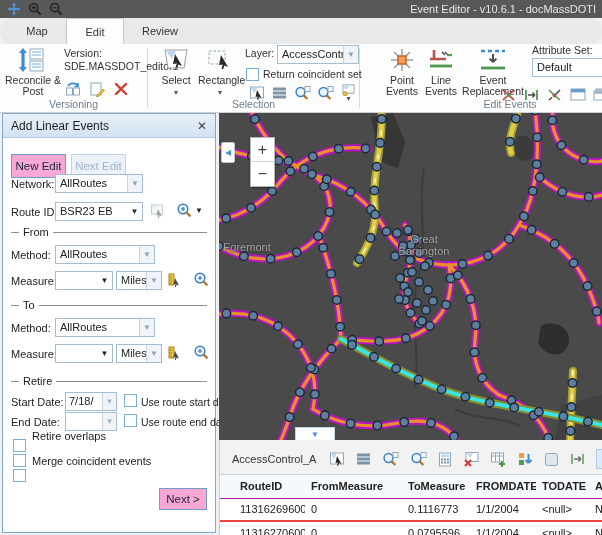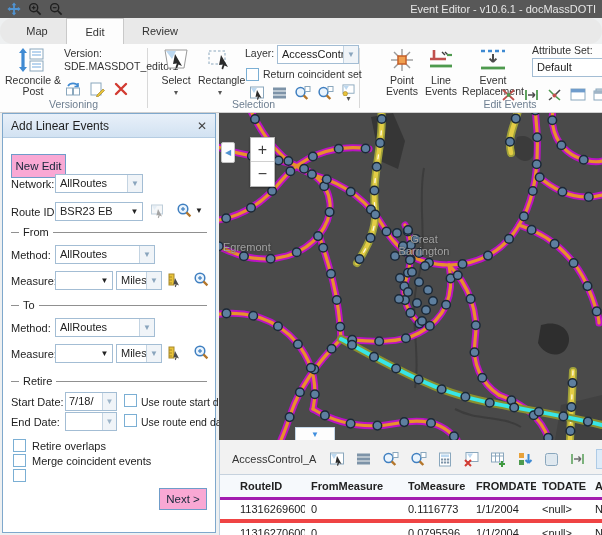--- a/index.html
+++ b/index.html
@@ -60,22 +60,22 @@
   #map-tab { position:absolute; left:76px; bottom:0; width:40px; height:13px; background:#fdfdfd; border:1px solid #c3d6e8; border-bottom:none; display:flex; align-items:center; justify-content:center; color:#3e8ede; font-size:8px; }
 
   
   #tablepanel { position:absolute; left:219px; top:440px; width:383px; height:95px; background:#f2f2f2; border-left:1px solid #bcd0e2; }
   #ttoolbar { position:absolute; left:0; top:7px; width:100%; height:24px; display:flex; align-items:center; padding-left:12px; gap:11px; }
   #ttoolbar .layername { font-size:11px; color:#333; margin-right:2px; white-space:nowrap; }
   .sbtn-partial { height:20px; border:1px solid #aecbe6; background:#ddebf8; color:#5d7linked; color:#5d7d9d; padding:2px 6px; font-size:11px; }
   #tgrid { position:absolute; left:0; top:34px; width:383px; bottom:0; background:#fff; border-top:1px solid #c6d2de; }
   table { border-collapse:collapse; table-layout:fixed; width:450px; font-size:11px; }
   th,td { text-align:left; padding:0 6px; height:23px; overflow:hidden; white-space:nowrap; }
-  thead th { background:#f6f9fc; border-bottom:3px solid #a21caf; font-weight:bold; color:#222; }
-  tbody td { border-bottom:4px solid #ef4444; color:#222; }
+  thead th { background:#f6f9fc; border-bottom:1px solid #a21caf; font-weight:bold; color:#222; }
+  tbody td { border-bottom:2px solid #ef4444; color:#222; }
   col.c0{width:14px;} col.c1{width:71px;} col.c2{width:97px;} col.c3{width:68px;} col.c4{width:66px;} col.c5{width:53px;} col.c6{width:81px;}
 </style>
 </head>
 <body>
 
 <div id="titlebar">
   <span class="tb-icon">
     <svg width="14" height="14" viewBox="0 0 16 16">
         <path d="M8,0.5 L10.6,3.6 H9 V6.9 H12.4 V5.4 L15.5,8 L12.4,10.6 V9.1 H9 V12.4 H10.6 L8,15.5 L5.4,12.4 H7 V9.1 H3.6 V10.6 L0.5,8 L3.6,5.4 V6.9 H7 V3.6 H5.4 Z" fill="#4f93d2"></path>
       </svg>
@@ -287,20 +287,21 @@
   </div>
 </div>
 
 <div id="panel">
   <div id="panel-header">
     <span>Add Linear Events</span>
     <span class="close">✕</span>
   </div>
 
   <div class="pbtn" style="left:8px; top:40px; width:55px;">New Edit</div>
+  <div class="pbtn disabled" style="left:68px; top:40px; width:55px;">Next Edit</div>
 
   <div class="plabel" style="left:8px; top:63px; top:64px;"></div>
 
   <div class="plabel" style="left:8px; top:64px;">Network:</div>
   <div class="combo" style="position:absolute; left:52px; top:60px; width:88px;">
     <span class="cval">AllRoutes</span>
       <span class="carr">▼</span>
   </div>
 
   <div class="plabel" style="left:8px; top:92px;">Route ID:</div>
@@ -413,21 +414,21 @@
 
   <div class="plabel" style="left:8px; top:302px;">End Date:</div>
   <div class="pinput" style="left:62px; top:298px; width:52px;">
     <span class="ival"></span>
       <span class="carr">▼</span>
   </div>
   <div class="checkbox" style="left:121px; top:300px;"></div>
   <div class="plabel" style="left:138px; top:302px; font-size:10.5px;">Use route end date</div>
 
   <div class="checkbox" style="left:10px; top:325px;"></div>
-  <div class="plabel" style="left:29px; top:326px;">Retire overlaps</div>
+  <div class="plabel" style="left:29px; top:316px;">Retire overlaps</div>
   <div class="checkbox" style="left:10px; top:340px;"></div>
   <div class="plabel" style="left:29px; top:341px;">Merge coincident events</div>
   <div class="checkbox" style="left:10px; top:355px;"></div>
 
   <div class="pbtn" style="left:156px; top:374px; width:48px; height:22px;">Next &gt;</div>
 </div>
 
 <div id="map">
   <svg id="map-svg" width="383" height="327" viewBox="0 0 383 327">
 

